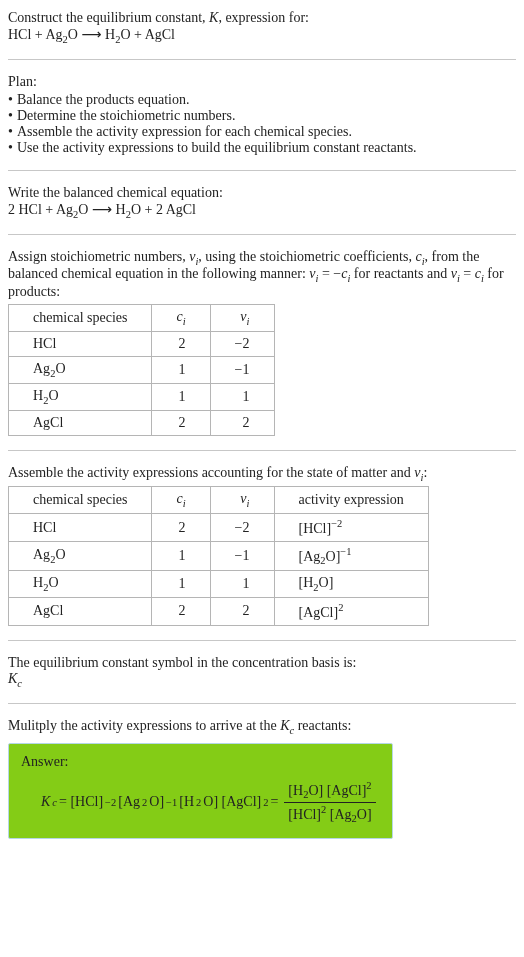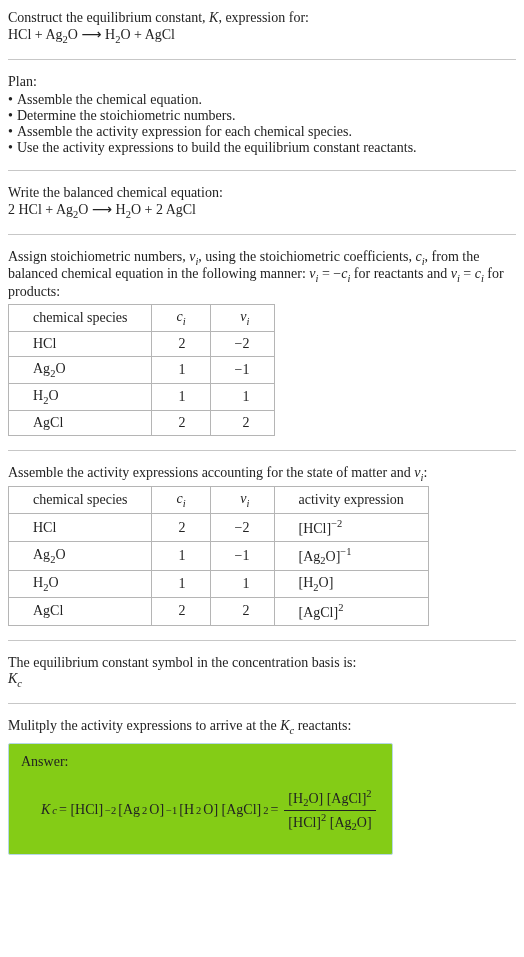--- a/index.html
+++ b/index.html
@@ -44,21 +44,21 @@
       padding: 10px 12px;
       display: inline-block;
       margin: 4px 8px;
     }
     .answer-label { margin-bottom: 6px; }
     .frac {
       display: inline-flex;
       flex-direction: column;
       vertical-align: middle;
       text-align: center;
-      margin: 12px 4px;
+      margin: 4px 4px;
     }
     .frac .num { border-bottom: 1px solid #222; padding: 0 4px 1px; }
     .frac .den { padding: 1px 4px 0; }
     .eq-line { display: flex; align-items: center; flex-wrap: wrap; gap: 2px; margin-top: 4px; padding-left: 20px;}
   </style>
 </head>
 <body>
 
 
 
@@ -71,21 +71,21 @@
 </div>
 
 <hr class="divider">
 
 
 <div class="block">
   <div>Plan:</div>
   <div class="plan-list">
     <div class="plan-item">
         <span>•</span>
-        <span>Assemble the chemical equation.</span>
+        <span>Balance the products equation.</span>
       </div>
     <div class="plan-item">
         <span>•</span>
         <span>Determine the stoichiometric numbers.</span>
       </div>
     <div class="plan-item">
         <span>•</span>
         <span>Assemble the activity expression for each chemical species.</span>
       </div>
     <div class="plan-item">

